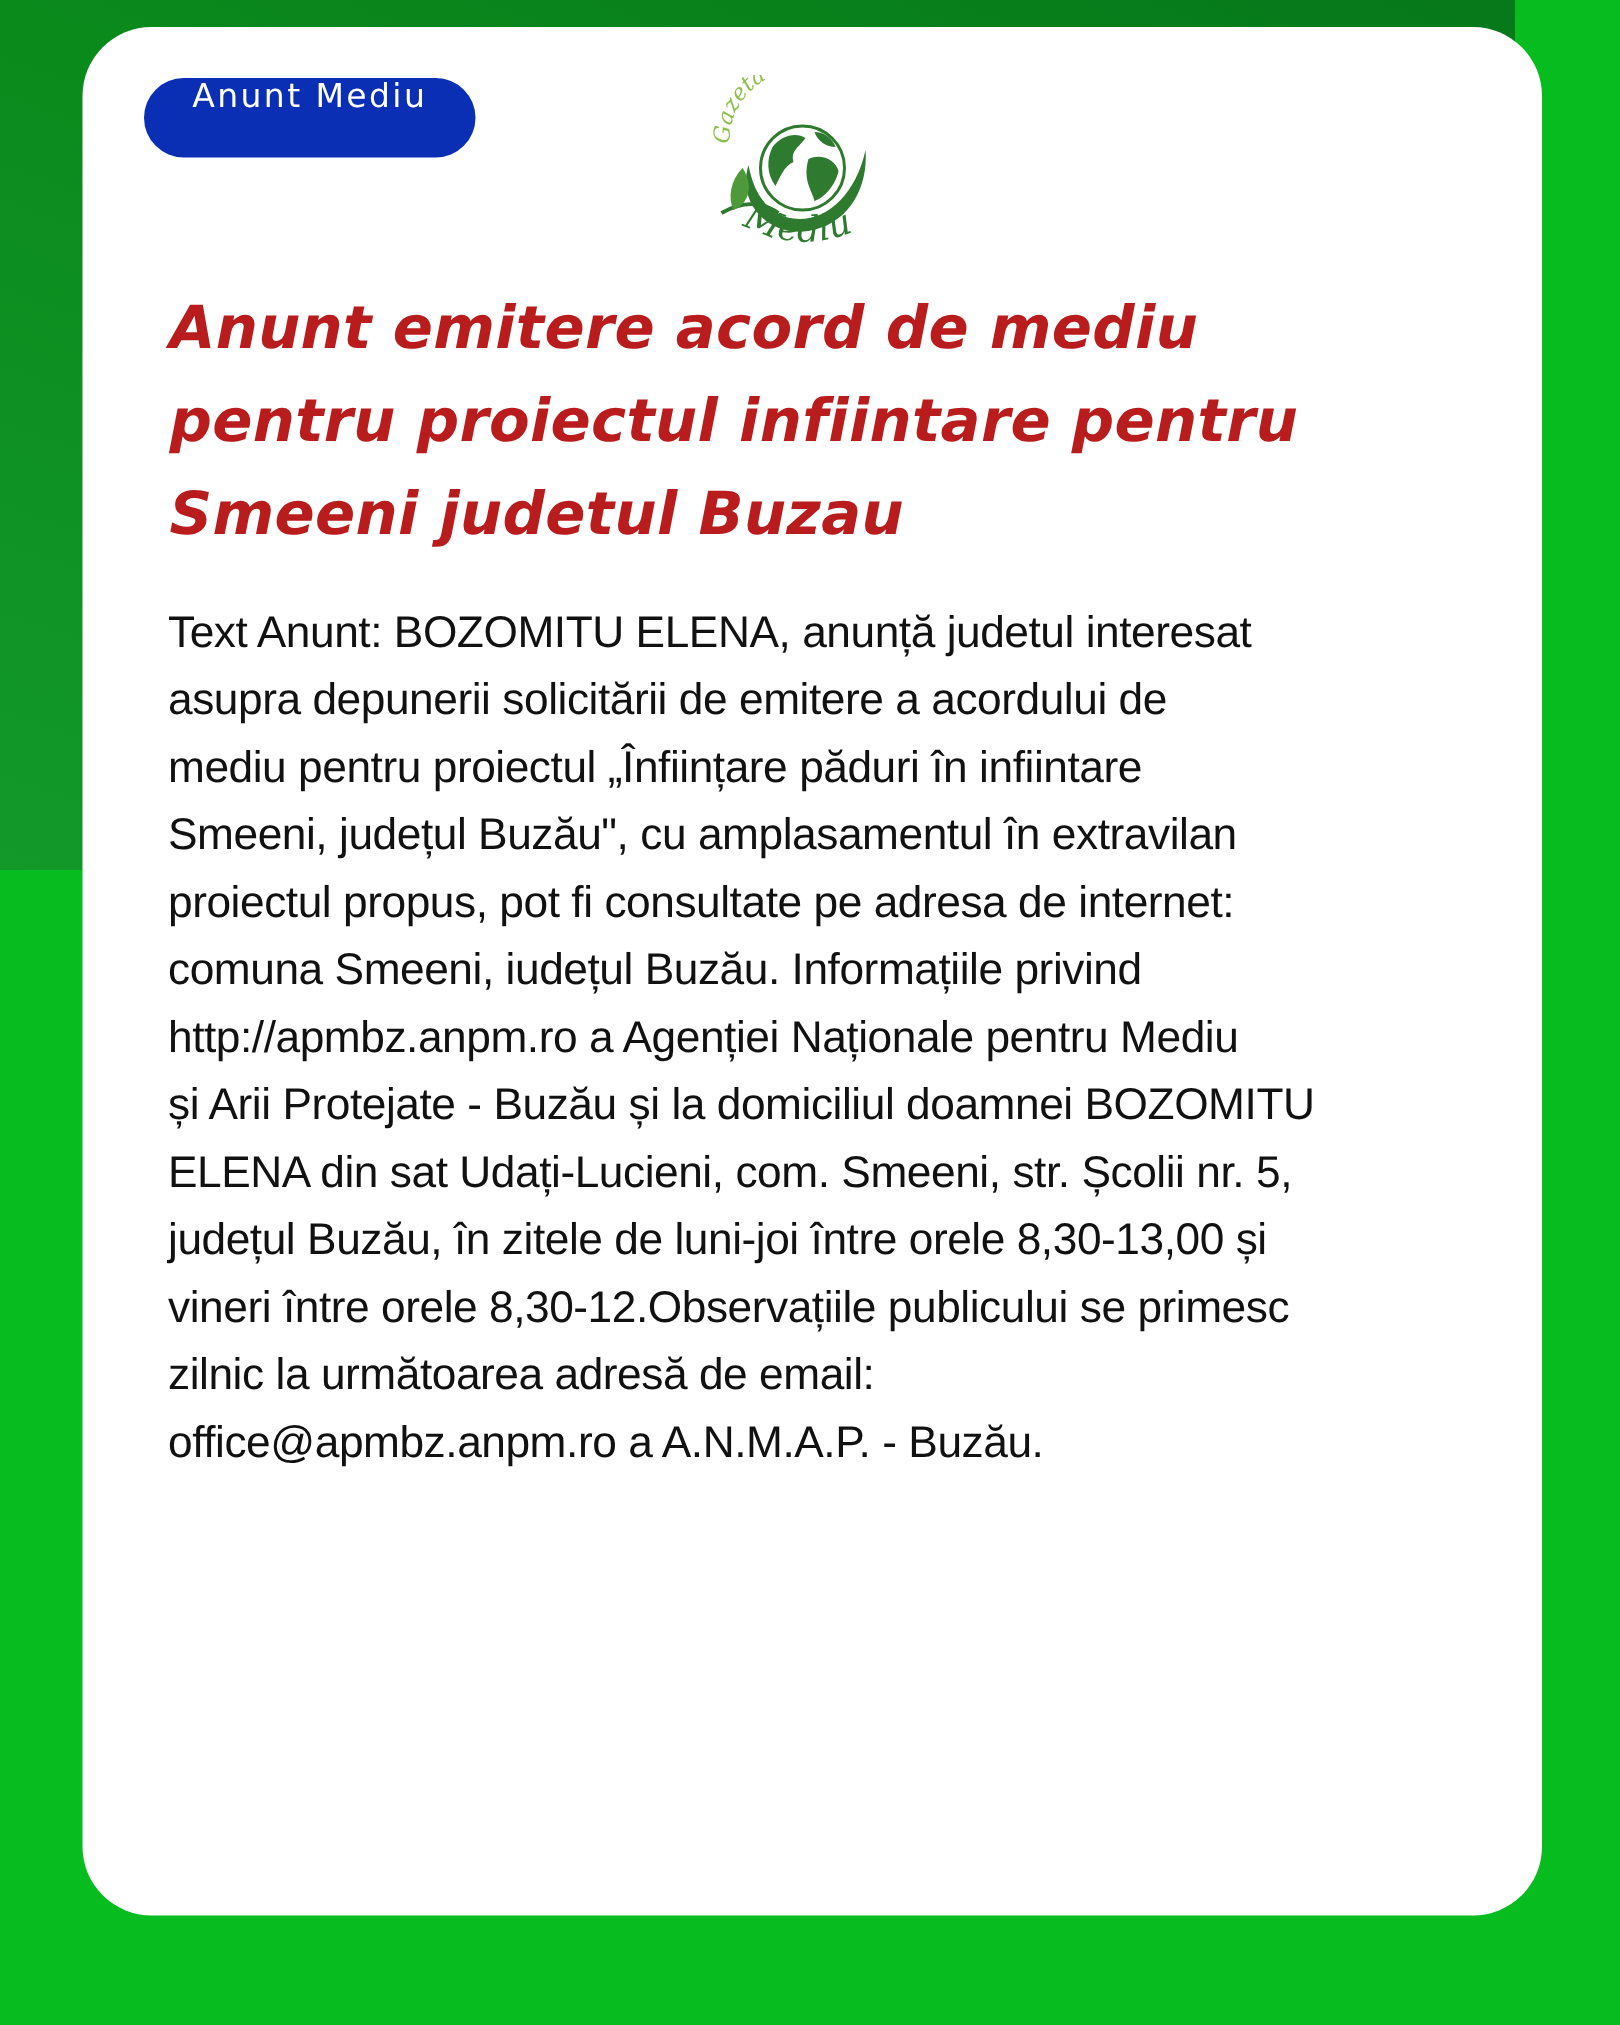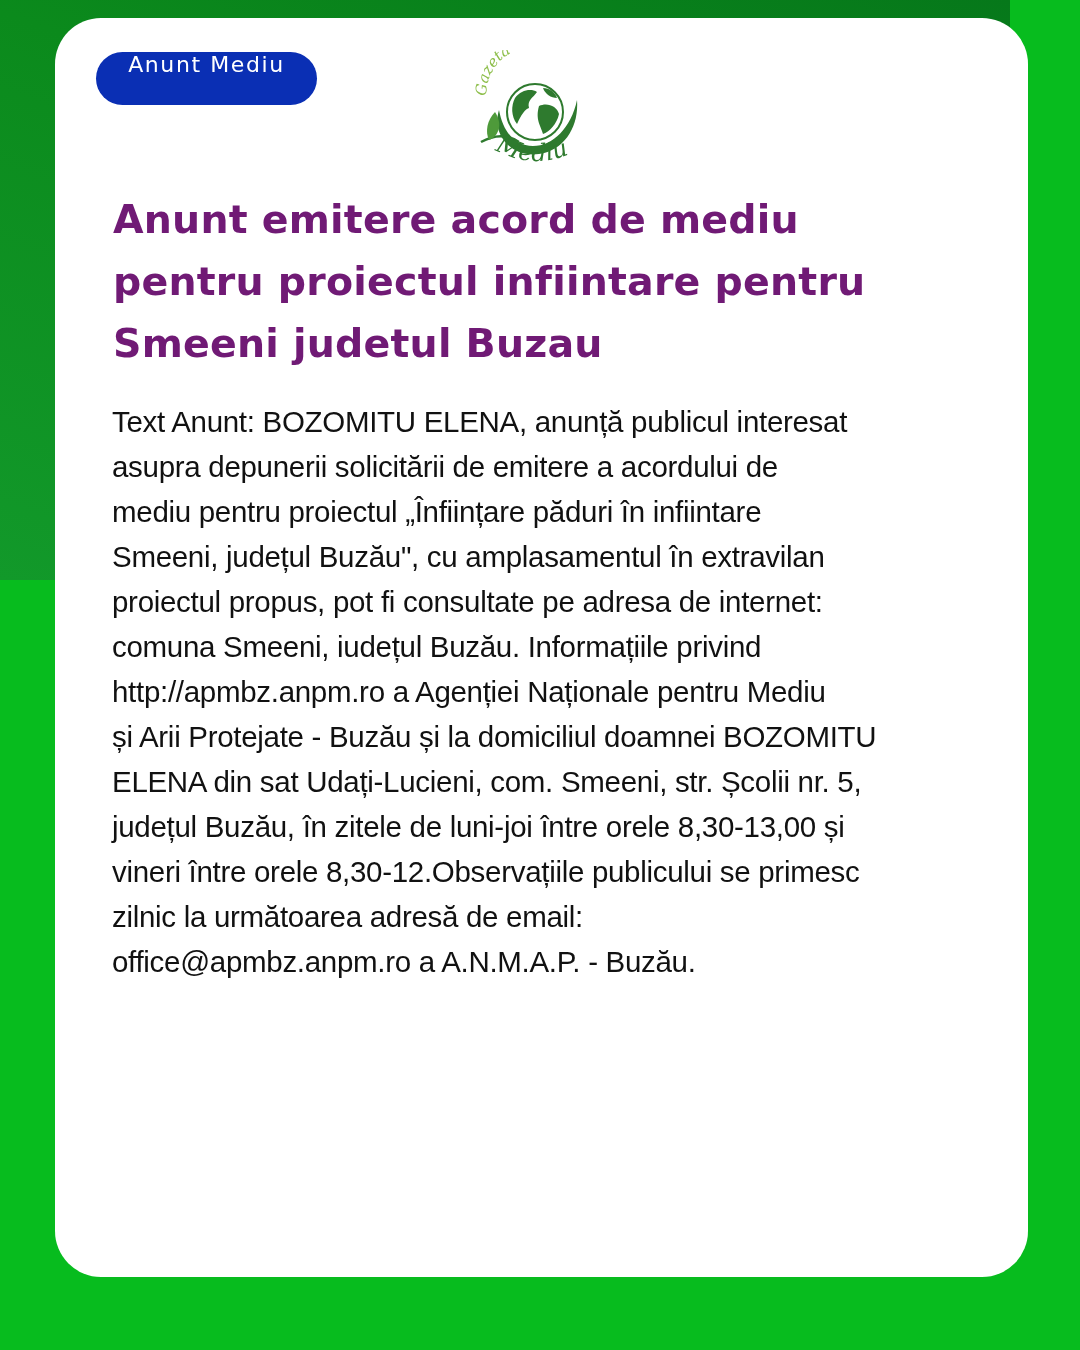--- a/index.html
+++ b/index.html
@@ -36,26 +36,27 @@
   }
   .logo {
     position: absolute;
     left: 418px; top: 32px;
     width: 120px; height: 122px;
   }
   .title {
     position: absolute;
     left: 58px; top: 170px;
     width: 880px;
-    color: #701a75;
+    color: #b91c1c;
     font-family: "DejaVu Sans", sans-serif;
     font-weight: bold;
     font-size: 39.5px;
     line-height: 62px;
     letter-spacing: 0.2px;
+    font-style: italic;
   }
   .body-text {
     position: absolute;
     left: 57px; top: 381px;
     width: 880px;
     color: #111111;
     font-family: "Liberation Sans", sans-serif;
     font-size: 29.5px;
     line-height: 45px;
     letter-spacing: -0.3px;
@@ -97,21 +98,21 @@
     </svg>
   </div>
 
   <h1 class="title">
     <span style="display:block">Anunt emitere acord de mediu</span>
     <span style="display:block">pentru proiectul infiintare pentru</span>
     <span style="display:block">Smeeni judetul Buzau</span>
   </h1>
 
   <div class="body-text">
-    <span>Text Anunt: BOZOMITU ELENA, anunță publicul interesat</span>
+    <span>Text Anunt: BOZOMITU ELENA, anunță judetul interesat</span>
     <span>asupra depunerii solicitării de emitere a acordului de</span>
     <span>mediu pentru proiectul „Înființare păduri în infiintare</span>
     <span>Smeeni, județul Buzău", cu amplasamentul în extravilan</span>
     <span>proiectul propus, pot fi consultate pe adresa de internet:</span>
     <span>comuna Smeeni, iudețul Buzău. Informațiile privind</span>
     <span>http://apmbz.anpm.ro a Agenției Naționale pentru Mediu</span>
     <span>și Arii Protejate - Buzău și la domiciliul doamnei BOZOMITU</span>
     <span>ELENA din sat Udați-Lucieni, com. Smeeni, str. Școlii nr. 5,</span>
     <span>județul Buzău, în zitele de luni-joi între orele 8,30-13,00 și</span>
     <span>vineri între orele 8,30-12.Observațiile publicului se primesc</span>

